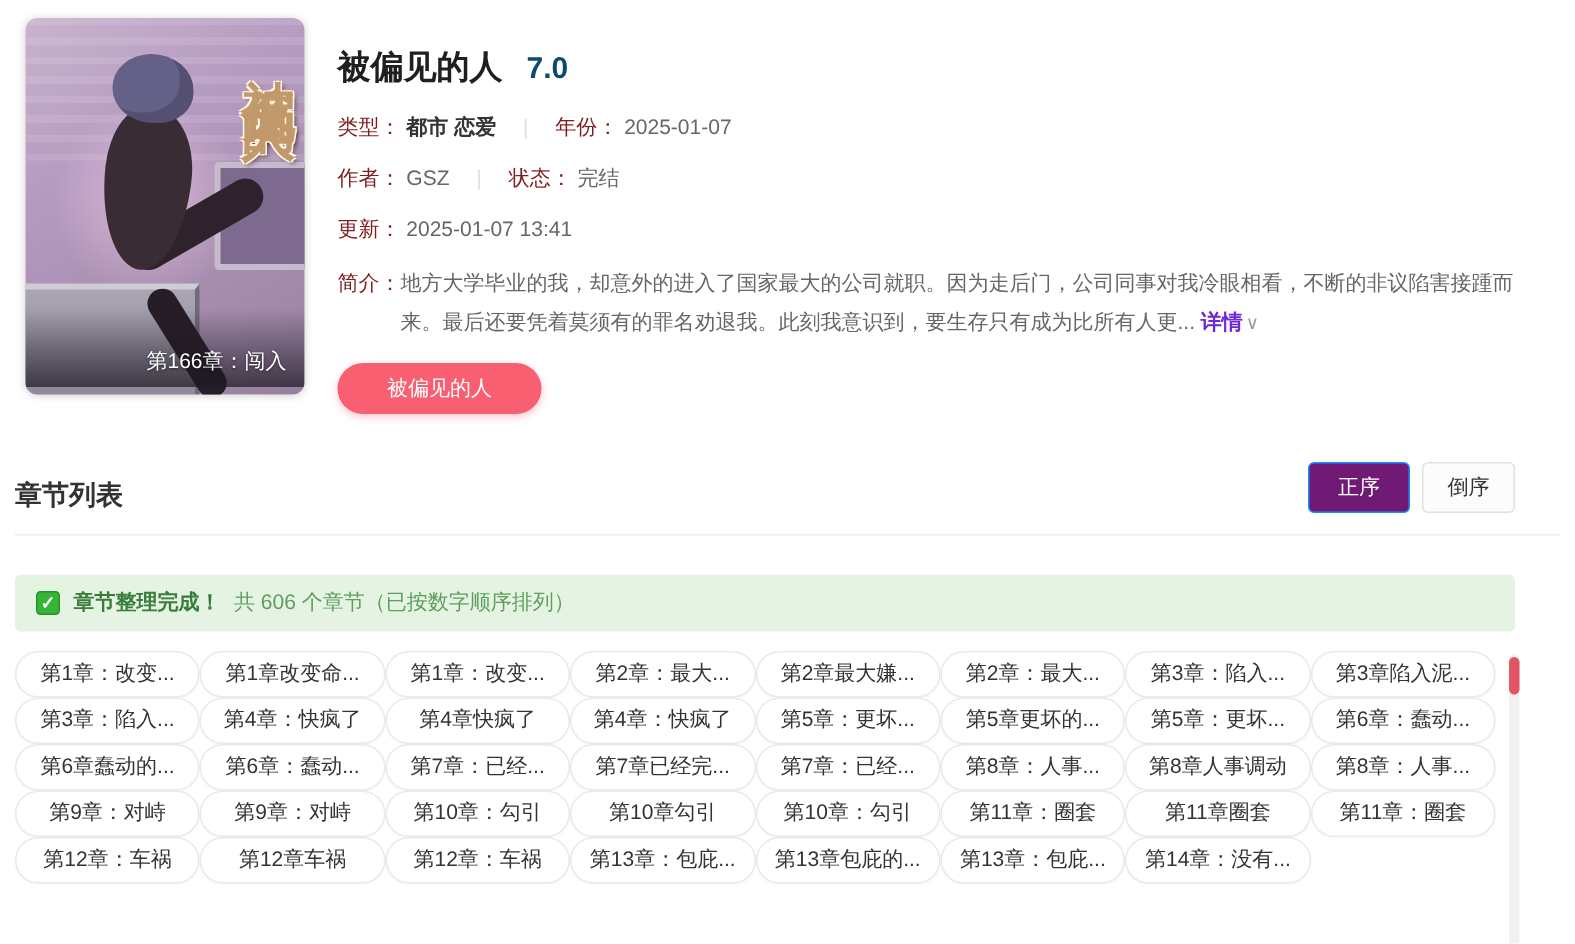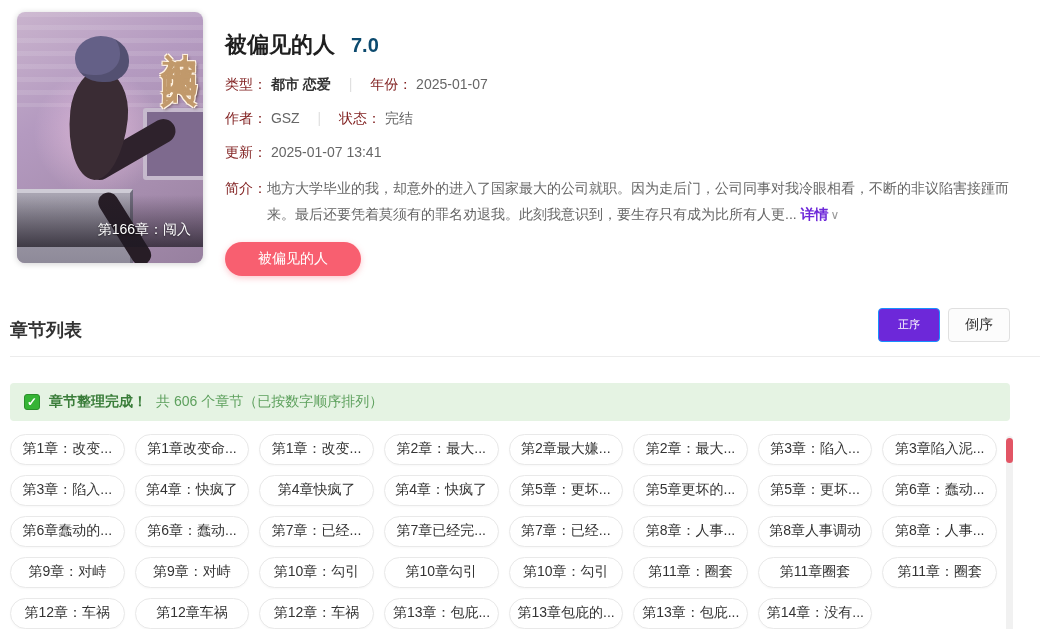--- a/index.html
+++ b/index.html
@@ -27,21 +27,21 @@
   .fig-body { position:absolute; left:52px; top:58px; width:58px; height:110px; background:#3a2c34;
     border-radius:46% 54% 48% 52% / 40% 42% 58% 60%; transform:rotate(6deg); }
   .fig-leg1 { position:absolute; left:72px; top:150px; width:98px; height:24px; background:#2e222c;
     border-radius:12px; transform:rotate(-30deg); transform-origin:left center; }
   .fig-leg2 { position:absolute; left:86px; top:172px; width:82px; height:20px; background:#271d26;
     border-radius:10px; transform:rotate(58deg); transform-origin:left center; }
   .cover-vtitle { position:absolute; top:12px; right:6px; writing-mode:vertical-rl;
     font-family:"Liberation Serif", serif; font-size:36px; font-weight:bold; color:#c1996b;
     letter-spacing:5px; line-height:1;
     text-shadow:-1px -1px 0 #fff3e2, 1px -1px 0 #fff3e2, -1px 1px 0 #fff3e2, 1px 1px 0 #fff3e2, 2px 2px 3px rgba(60,30,20,.45); }
-  .cover-badge { position:absolute; left:0; right:0; bottom:16px; padding:26px 12px 8px;
+  .cover-badge { position:absolute; left:0; right:0; bottom:5px; padding:26px 12px 8px;
     background:linear-gradient(180deg, rgba(30,25,35,0), rgba(30,25,35,.72));
     color:#fff; font-size:14px; text-align:right; text-shadow:0 1px 2px rgba(0,0,0,.55); }
 
   .detail-info { flex:1; min-width:0; padding-top:18px; }
   .title-row { display:flex; align-items:baseline; gap:16px; }
   .comic-title { font-size:22px; font-weight:bold; color:#1f1f1f; }
   .rating { font-size:20px; font-weight:bold; color:#0c4a6e; }
 
   .meta-row { margin-top:16px; font-size:14px; color:#999; }
   .meta-row:first-of-type { margin-top:19px; }
@@ -59,37 +59,37 @@
 
   .read-btn { display:inline-block; margin-top:14px; padding:8px 33px; background:#f85f70;
     color:#fff; font-size:14px; border:none; border-radius:17px; cursor:pointer;
     box-shadow:0 2px 6px rgba(248,95,112,.35); }
 
   
   .section-header { display:flex; justify-content:space-between; align-items:flex-end;
     margin-top:32px; padding:0 40px 0 10px; }
   .section-title { font-size:18px; font-weight:600; color:#333; }
   .sort-btns { display:flex; gap:8px; }
-  .btn-asc { background:#6d28d9; color:#fff; border:1px solid #1890ff; border-radius:4px;
-    padding:7px 19px; font-size:11px; cursor:pointer; }
+  .btn-asc { background:#701a75; color:#fff; border:1px solid #1890ff; border-radius:4px;
+    padding:7px 19px; font-size:14px; cursor:pointer; }
   .btn-desc { background:#fcfcfc; color:#333; border:1px solid #e0e0e0; border-radius:4px;
     padding:7px 16px; font-size:14px; cursor:pointer; }
 
   .divider { height:1px; background:#ececec; margin:14px 10px 0 10px; }
 
   .notice { display:flex; align-items:center; gap:9px; margin:26px 40px 0 10px;
     background:#e5f3e3; border-radius:4px; padding:10px 14px; font-size:14px; }
   .check-icon { display:inline-flex; align-items:center; justify-content:center;
     width:16px; height:16px; background:#35b435; border:1px solid #2a8f2a; border-radius:3px;
     color:#fff; font-size:12px; font-weight:bold; line-height:1; }
   .notice-bold { color:#3a7d3a; font-weight:bold; }
   .notice-rest { color:#5da05d; }
 
   .chapter-wrap { position:relative; margin:13px 37px 0 10px; height:208px; }
-  .chapter-grid { display:grid; grid-template-columns:repeat(8, 1fr); gap:10px; padding-right:16px; }
+  .chapter-grid { display:grid; grid-template-columns:repeat(8, 1fr); padding-right:16px; }
   .chapter-btn { height:31px; background:#fff; border:1px solid #e9e9e9; border-radius:16px;
     font-size:14px; color:#333; font-family:inherit; cursor:pointer; padding:0 8px;
     white-space:nowrap; overflow:hidden; text-overflow:clip;
     box-shadow:0 1px 2px rgba(0,0,0,.03); }
   .scroll-track { position:absolute; top:2px; right:0; width:7px; height:206px;
     background:#f1f1f1; border-radius:4px; cursor:pointer; }
   .scroll-thumb { position:absolute; top:2px; left:0; width:7px; height:25px;
     background:#e25565; border-radius:4px; cursor:grab; }
 </style>
 </head>

